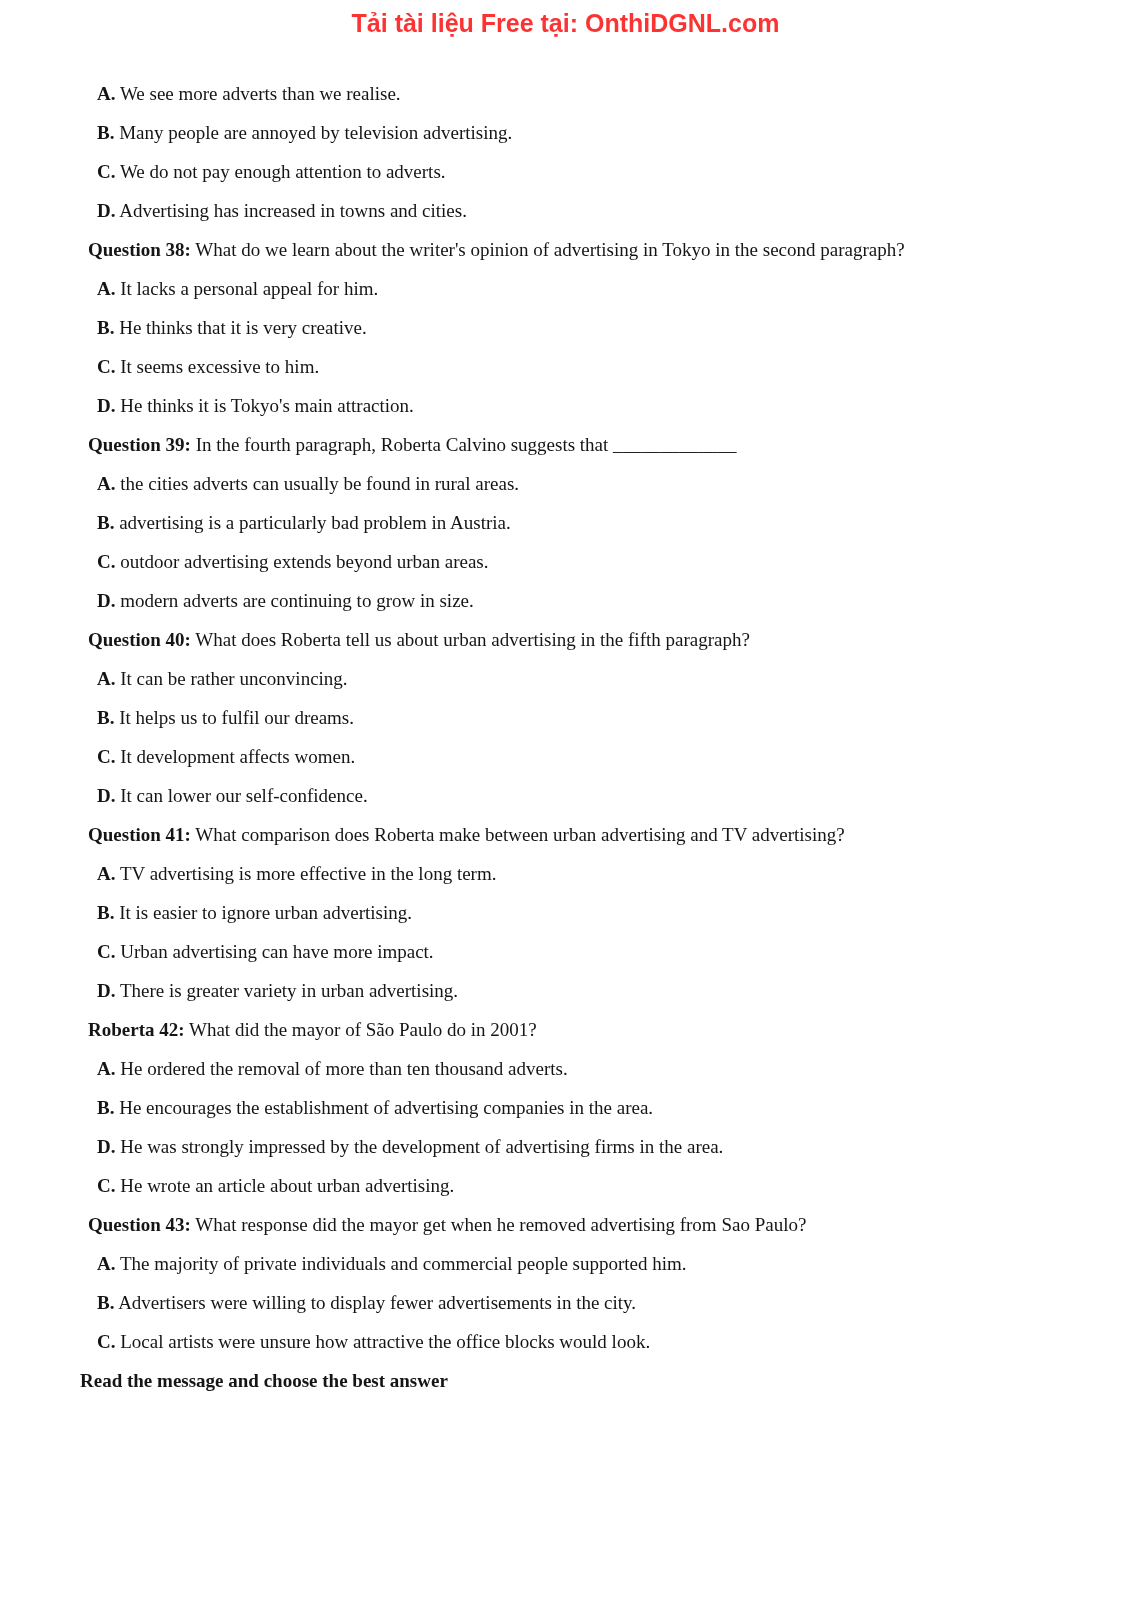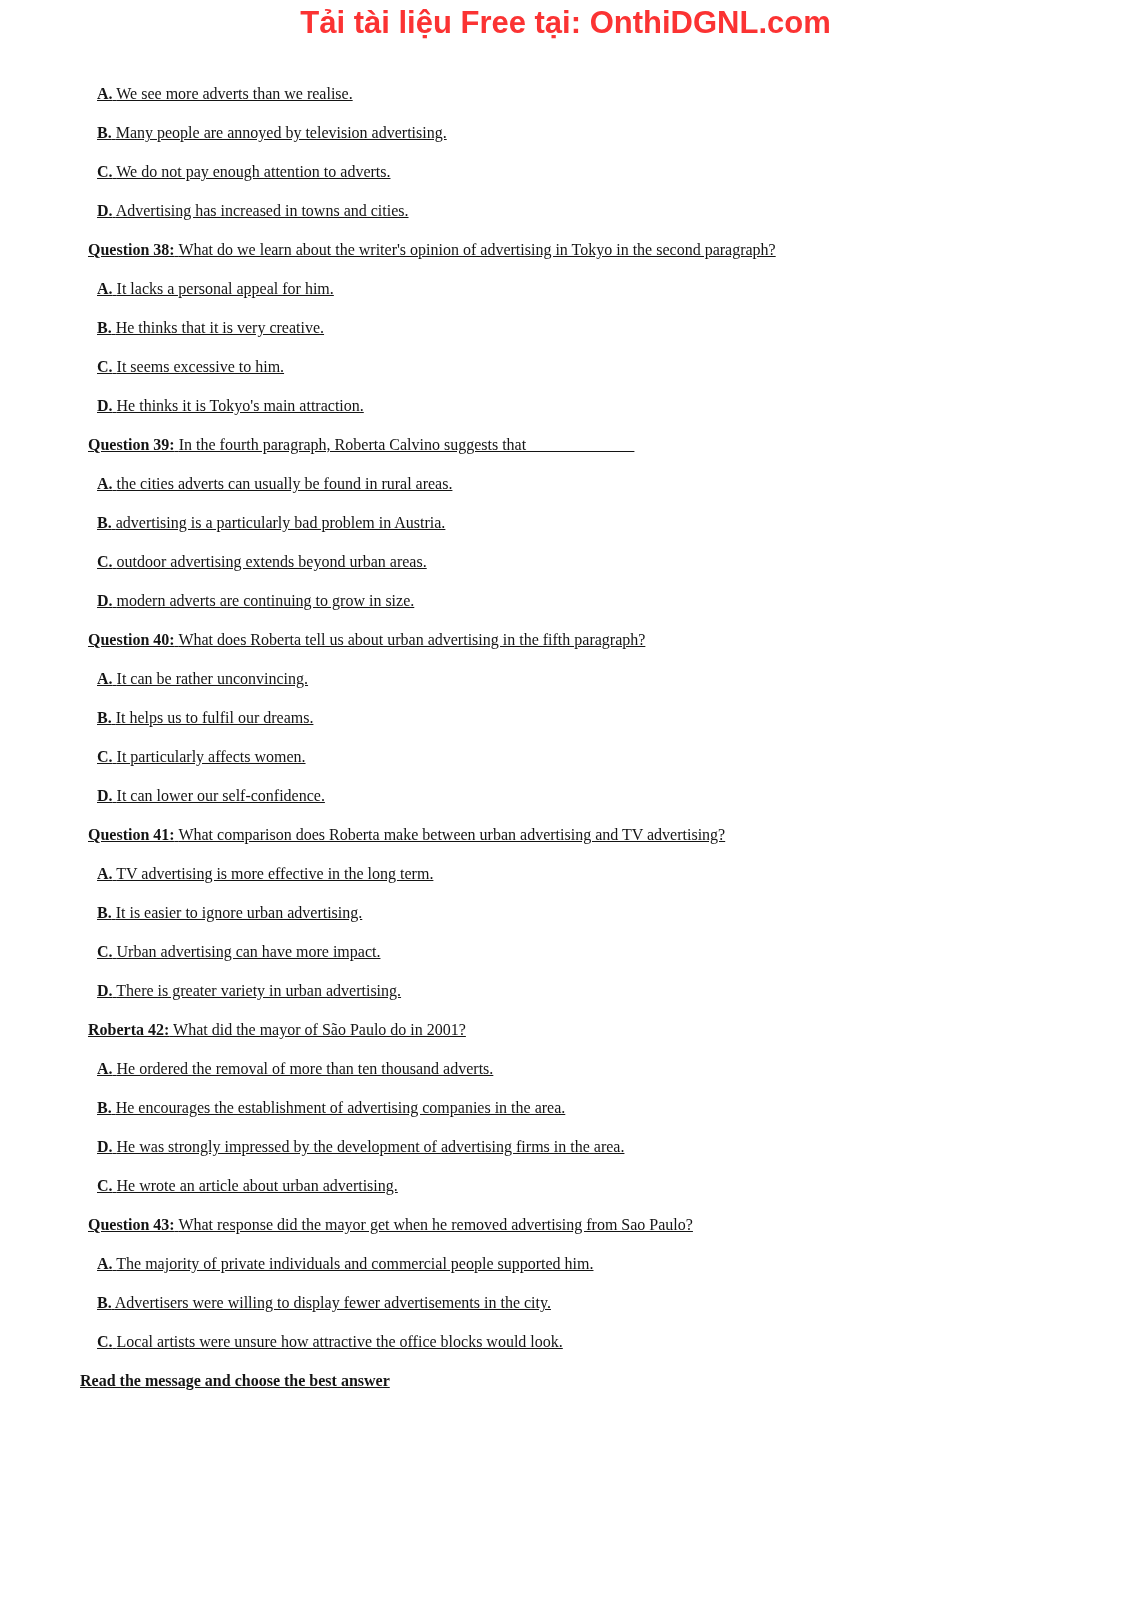--- a/index.html
+++ b/index.html
@@ -18,29 +18,28 @@
     box-sizing: border-box;
     width: 1131px;
     height: 1600px;
     padding: 10px 80px 0 80px;
     overflow: hidden;
   }
   .header {
     text-align: center;
     font-family: "Liberation Sans", sans-serif;
     font-weight: bold;
-    font-size: 31px;
+    font-size: 25px;
     line-height: 26px;
     margin-bottom: 46px;
   }
   p {
-    font-size: 16px;
+    font-size: 19px;
     line-height: 23px;
     margin: 0 0 16px 0;
-    text-decoration: underline;
   }
   .question {
     text-align: justify;
     margin-left: 8px;
   }
   .question .qlabel {
     font-weight: bold;
   }
   .option {
     margin-left: 17px;
@@ -83,21 +82,21 @@
     <p class="option"><b>A.</b> <span>the cities adverts can usually be found in rural areas.</span></p>
     <p class="option"><b>B.</b> <span>advertising is a particularly bad problem in Austria.</span></p>
     <p class="option"><b>C.</b> <span>outdoor advertising extends beyond urban areas.</span></p>
     <p class="option"><b>D.</b> <span>modern adverts are continuing to grow in size.</span></p>
   </div>
 
   <div>
     <p class="question"><b class="qlabel">Question 40:</b> <span>What does Roberta tell us about urban advertising in the fifth paragraph?</span></p>
     <p class="option"><b>A.</b> <span>It can be rather unconvincing.</span></p>
     <p class="option"><b>B.</b> <span>It helps us to fulfil our dreams.</span></p>
-    <p class="option"><b>C.</b> <span>It particularly affects women.</span></p>
+    <p class="option"><b>C.</b> <span>It development affects women.</span></p>
     <p class="option"><b>D.</b> <span>It can lower our self-confidence.</span></p>
   </div>
 
   <div>
     <p class="question"><b class="qlabel">Question 41:</b> <span>What comparison does Roberta make between urban advertising and TV advertising?</span></p>
     <p class="option"><b>A.</b> <span>TV advertising is more effective in the long term.</span></p>
     <p class="option"><b>B.</b> <span>It is easier to ignore urban advertising.</span></p>
     <p class="option"><b>C.</b> <span>Urban advertising can have more impact.</span></p>
     <p class="option"><b>D.</b> <span>There is greater variety in urban advertising.</span></p>
   </div>

